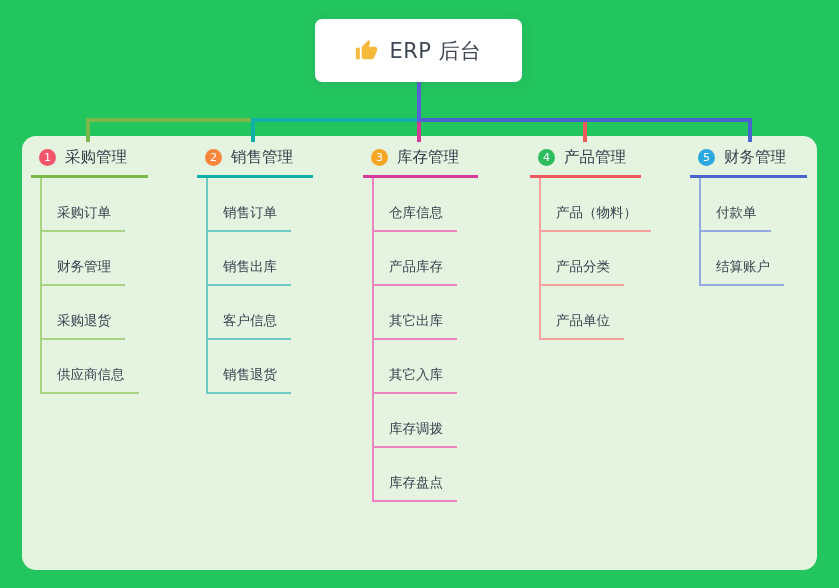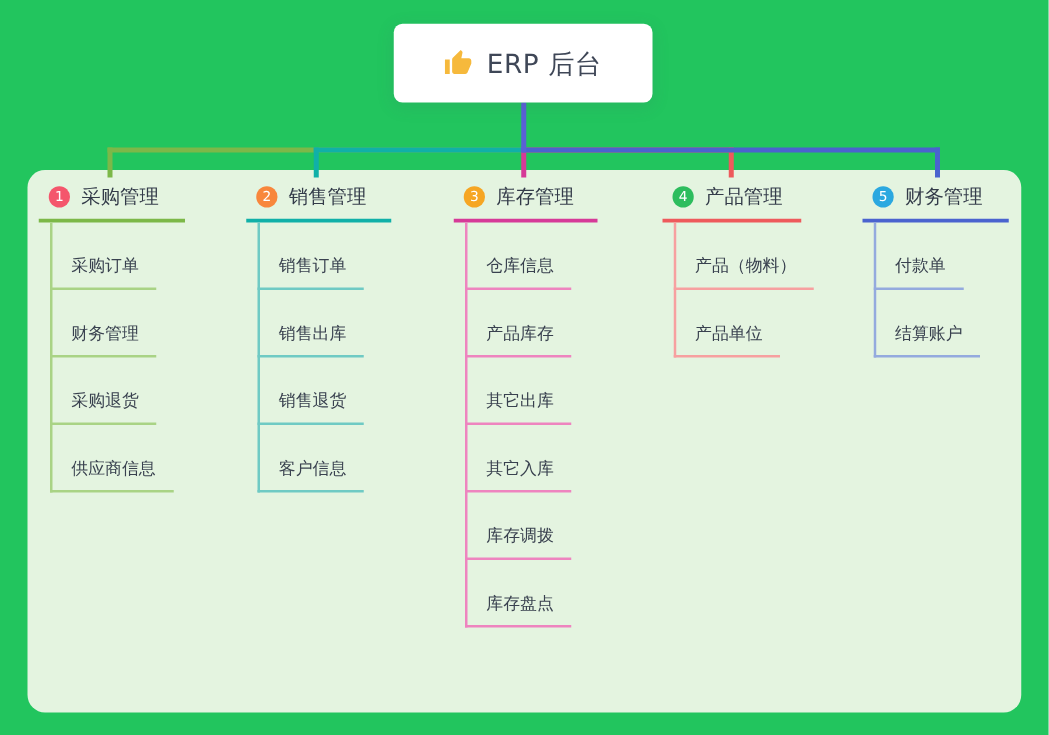--- a/index.html
+++ b/index.html
@@ -95,24 +95,24 @@
           <span class="branch-label">销售管理</span>
         </div>
         <div class="items" style="border-left-color: rgb(111, 202, 196);">
           <div class="item">
             <span class="item-label" style="border-bottom-color: rgb(111, 202, 196);">销售订单</span>
           </div>
           <div class="item">
             <span class="item-label" style="border-bottom-color: rgb(111, 202, 196);">销售出库</span>
           </div>
           <div class="item">
-            <span class="item-label" style="border-bottom-color: rgb(111, 202, 196);">销售退货</span>
+            <span class="item-label" style="border-bottom-color: rgb(111, 202, 196);">客户信息</span>
           </div>
           <div class="item">
-            <span class="item-label" style="border-bottom-color: rgb(111, 202, 196);">客户信息</span>
+            <span class="item-label" style="border-bottom-color: rgb(111, 202, 196);">销售退货</span>
           </div>
         </div>
       </div>
       <div class="branch" style="left: 363px; top: 147px;">
         <div class="branch-header" style="width: 115px; border-bottom-color: rgb(214, 58, 152);">
           <span class="badge" style="background: rgb(246, 166, 35);">3</span>
           <span class="branch-label">库存管理</span>
         </div>
         <div class="items" style="border-left-color: rgb(238, 132, 191);">
           <div class="item">
@@ -138,20 +138,23 @@
       <div class="branch" style="left: 530px; top: 147px;">
         <div class="branch-header" style="width: 111px; border-bottom-color: rgb(238, 90, 92);">
           <span class="badge" style="background: rgb(45, 189, 94);">4</span>
           <span class="branch-label">产品管理</span>
         </div>
         <div class="items" style="border-left-color: rgb(247, 160, 160);">
           <div class="item">
             <span class="item-label" style="border-bottom-color: rgb(247, 160, 160);">产品（物料）</span>
           </div>
           <div class="item">
+            <span class="item-label" style="border-bottom-color: rgb(247, 160, 160);">产品分类</span>
+          </div>
+          <div class="item">
             <span class="item-label" style="border-bottom-color: rgb(247, 160, 160);">产品单位</span>
           </div>
         </div>
       </div>
       <div class="branch" style="left: 690px; top: 147px;">
         <div class="branch-header" style="width: 117px; border-bottom-color: rgb(74, 99, 207);">
           <span class="badge" style="background: rgb(43, 168, 224);">5</span>
           <span class="branch-label">财务管理</span>
         </div>
         <div class="items" style="border-left-color: rgb(148, 170, 222);">

